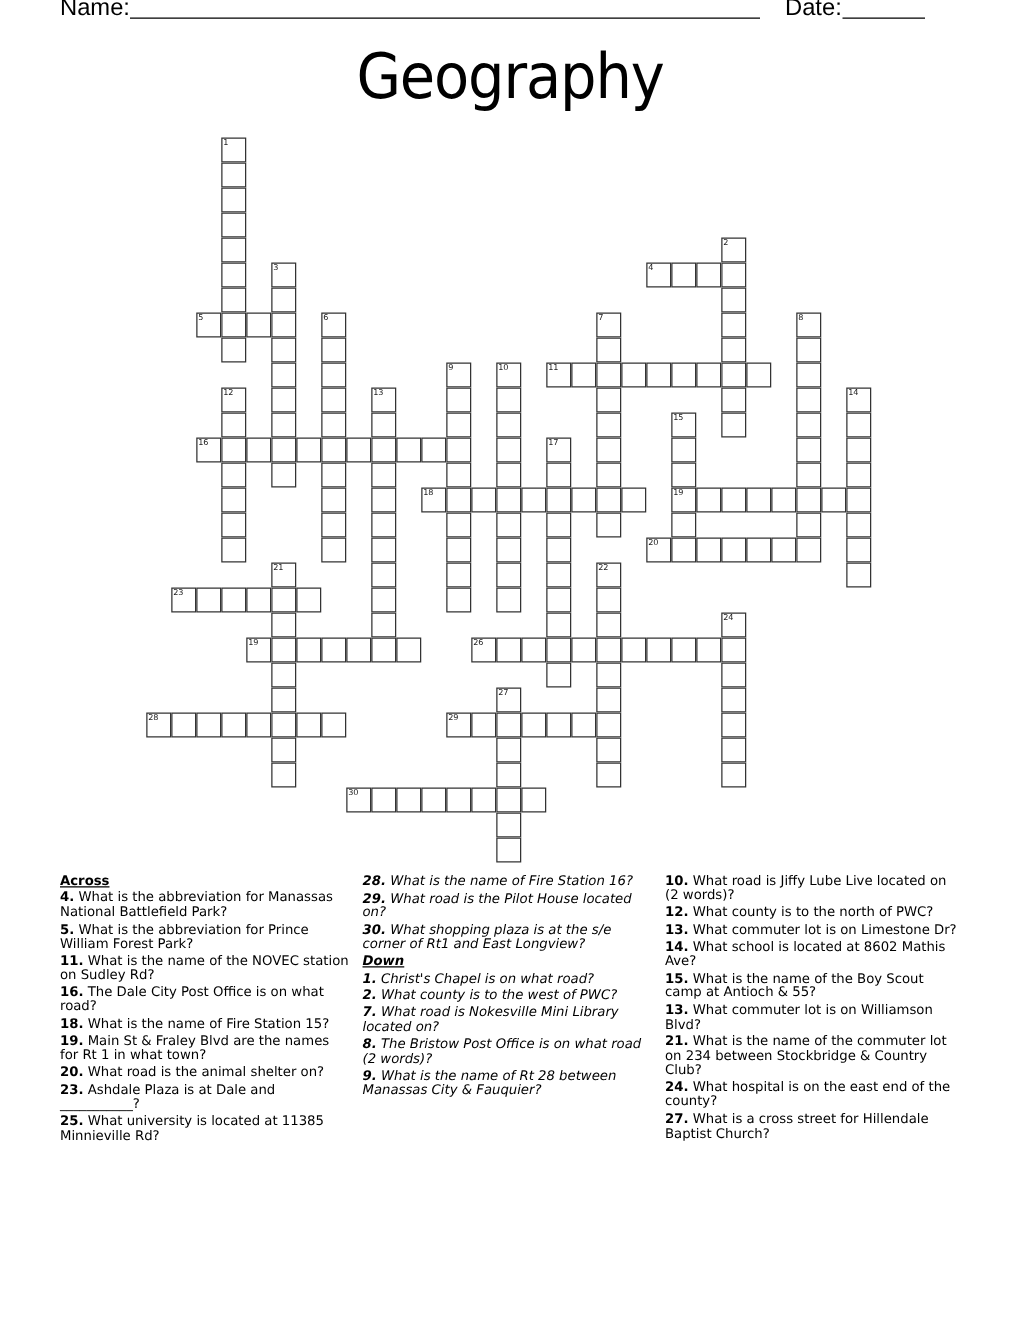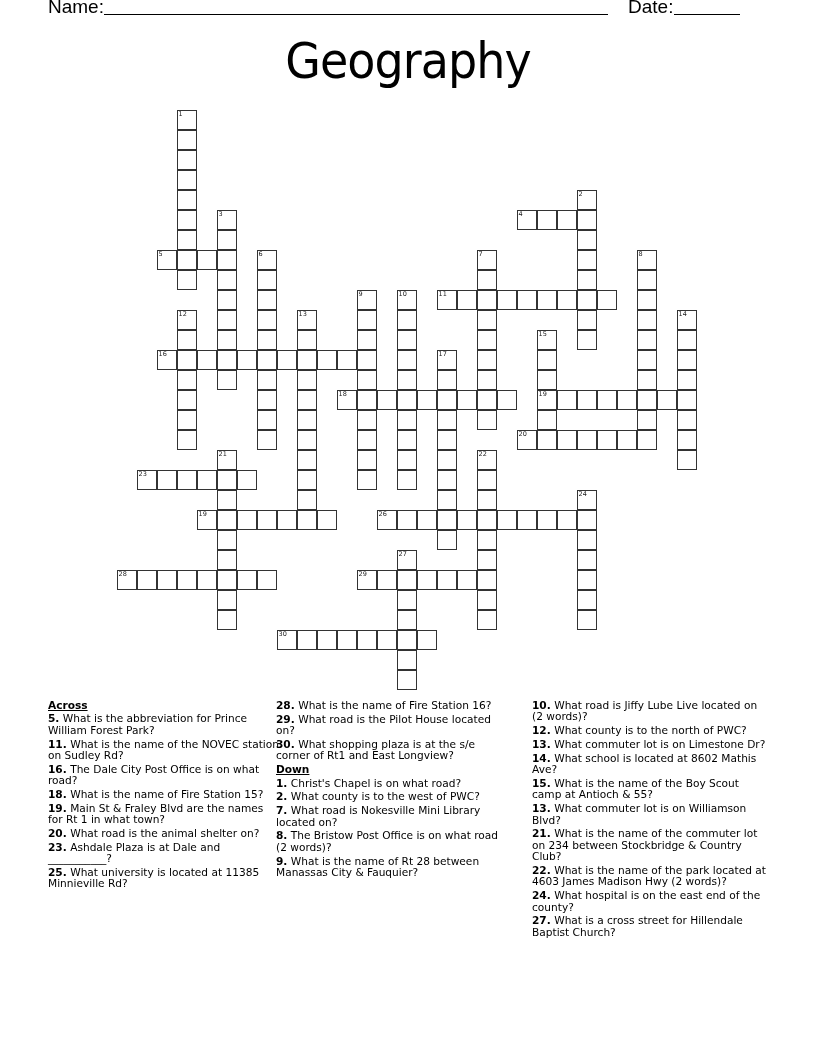--- a/index.html
+++ b/index.html
@@ -24,21 +24,21 @@
   }
   .cell .num {
     position: absolute; left: 1px; top: 0px; font-family: "DejaVu Sans", sans-serif;
     font-size: 6.5px; line-height: 7px; color: #222;
   }
   .clues {
     position: absolute; top: 700px; font-family: "DejaVu Sans", sans-serif;
     font-size: 10.6px; line-height: 11.4px;
   }
   .clues.col1 { left: 48px; width: 232px; }
-  .clues.col2 { left: 276px; width: 232px; }
+  .clues.col2 { left: 290px; width: 232px; font-style: italic; }
   .clues.col3 { left: 532px; width: 236px; }
   .clue { margin-bottom: 2.4px; }
   .clue b { font-weight: bold; }
   .section-head { font-weight: bold; text-decoration: underline; margin-bottom: 2px; }
 </style>
 </head>
 <body>
 
 <div class="header">
   <span class="name-label">Name:</span>
@@ -326,20 +326,21 @@
     <div class="cell" style="left: 180px; top: 520px;"></div>
     <div class="cell" style="left: 200px; top: 520px;"></div>
     <div class="cell" style="left: 220px; top: 520px;"></div>
     <div class="cell" style="left: 240px; top: 520px;"></div>
     <div class="cell" style="left: 260px; top: 520px;"></div>
     <div class="cell" style="left: 300px; top: 520px;"></div>
   </div>
 
 <div class="clues col1" id="col1">
     <div class="section-head">Across</div>
+    <div class="clue"><b>4.</b> <span>What is the abbreviation for Manassas National Battlefield Park?</span></div>
     <div class="clue"><b>5.</b> <span>What is the abbreviation for Prince William Forest Park?</span></div>
     <div class="clue"><b>11.</b> <span>What is the name of the NOVEC station on Sudley Rd?</span></div>
     <div class="clue"><b>16.</b> <span>The Dale City Post Office is on what road?</span></div>
     <div class="clue"><b>18.</b> <span>What is the name of Fire Station 15?</span></div>
     <div class="clue"><b>19.</b> <span>Main St &amp; Fraley Blvd are the names for Rt 1 in what town?</span></div>
     <div class="clue"><b>20.</b> <span>What road is the animal shelter on?</span></div>
     <div class="clue"><b>23.</b> <span>Ashdale Plaza is at Dale and ___________?</span></div>
     <div class="clue"><b>25.</b> <span>What university is located at 11385 Minnieville Rd?</span></div>
   </div>
 <div class="clues col2" id="col2">
@@ -354,16 +355,15 @@
     <div class="clue"><b>9.</b> <span>What is the name of Rt 28 between Manassas City &amp; Fauquier?</span></div>
   </div>
 <div class="clues col3" id="col3">
     <div class="clue"><b>10.</b> <span>What road is Jiffy Lube Live located on (2 words)?</span></div>
     <div class="clue"><b>12.</b> <span>What county is to the north of PWC?</span></div>
     <div class="clue"><b>13.</b> <span>What commuter lot is on Limestone Dr?</span></div>
     <div class="clue"><b>14.</b> <span>What school is located at 8602 Mathis Ave?</span></div>
     <div class="clue"><b>15.</b> <span>What is the name of the Boy Scout camp at Antioch &amp; 55?</span></div>
     <div class="clue"><b>13.</b> <span>What commuter lot is on Williamson Blvd?</span></div>
     <div class="clue"><b>21.</b> <span>What is the name of the commuter lot on 234 between Stockbridge &amp; Country Club?</span></div>
-    <div class="clue"><b>22.</b> <span>What is the name of the park located at 4603 James Madison Hwy (2 words)?</span></div>
     <div class="clue"><b>24.</b> <span>What hospital is on the east end of the county?</span></div>
     <div class="clue"><b>27.</b> <span>What is a cross street for Hillendale Baptist Church?</span></div>
   </div>
 
 </body></html>

